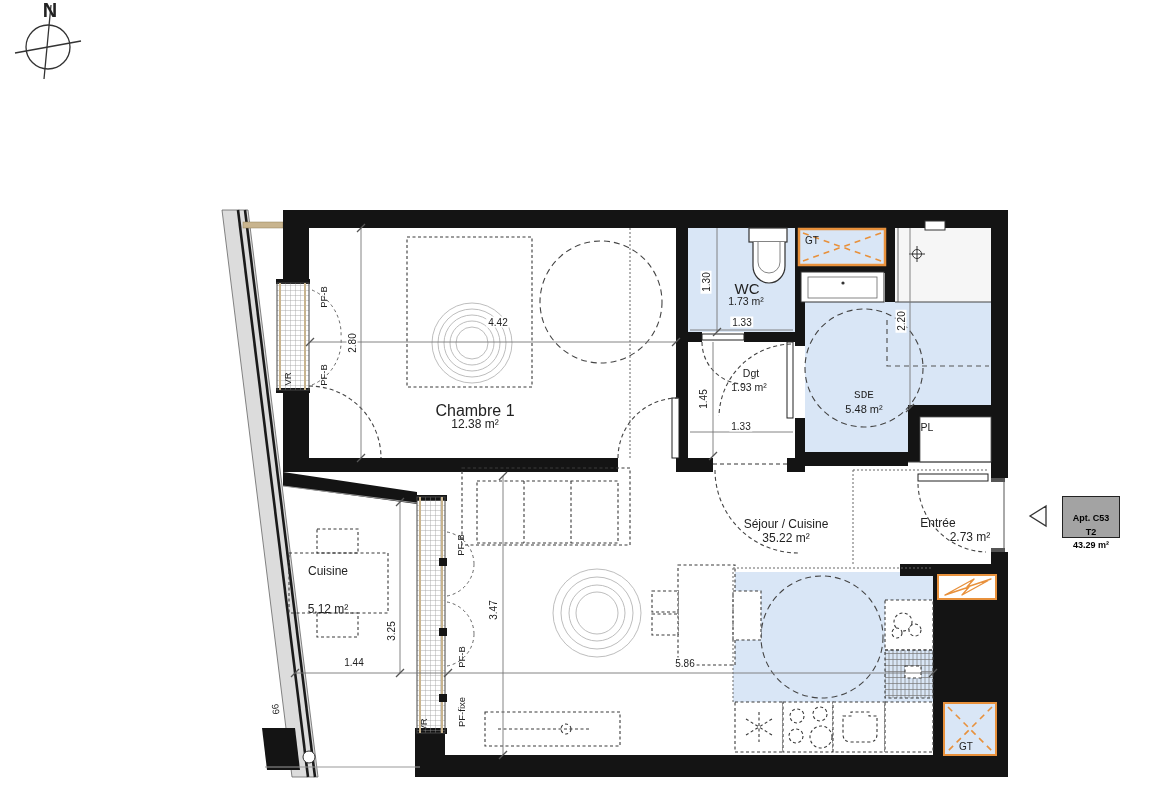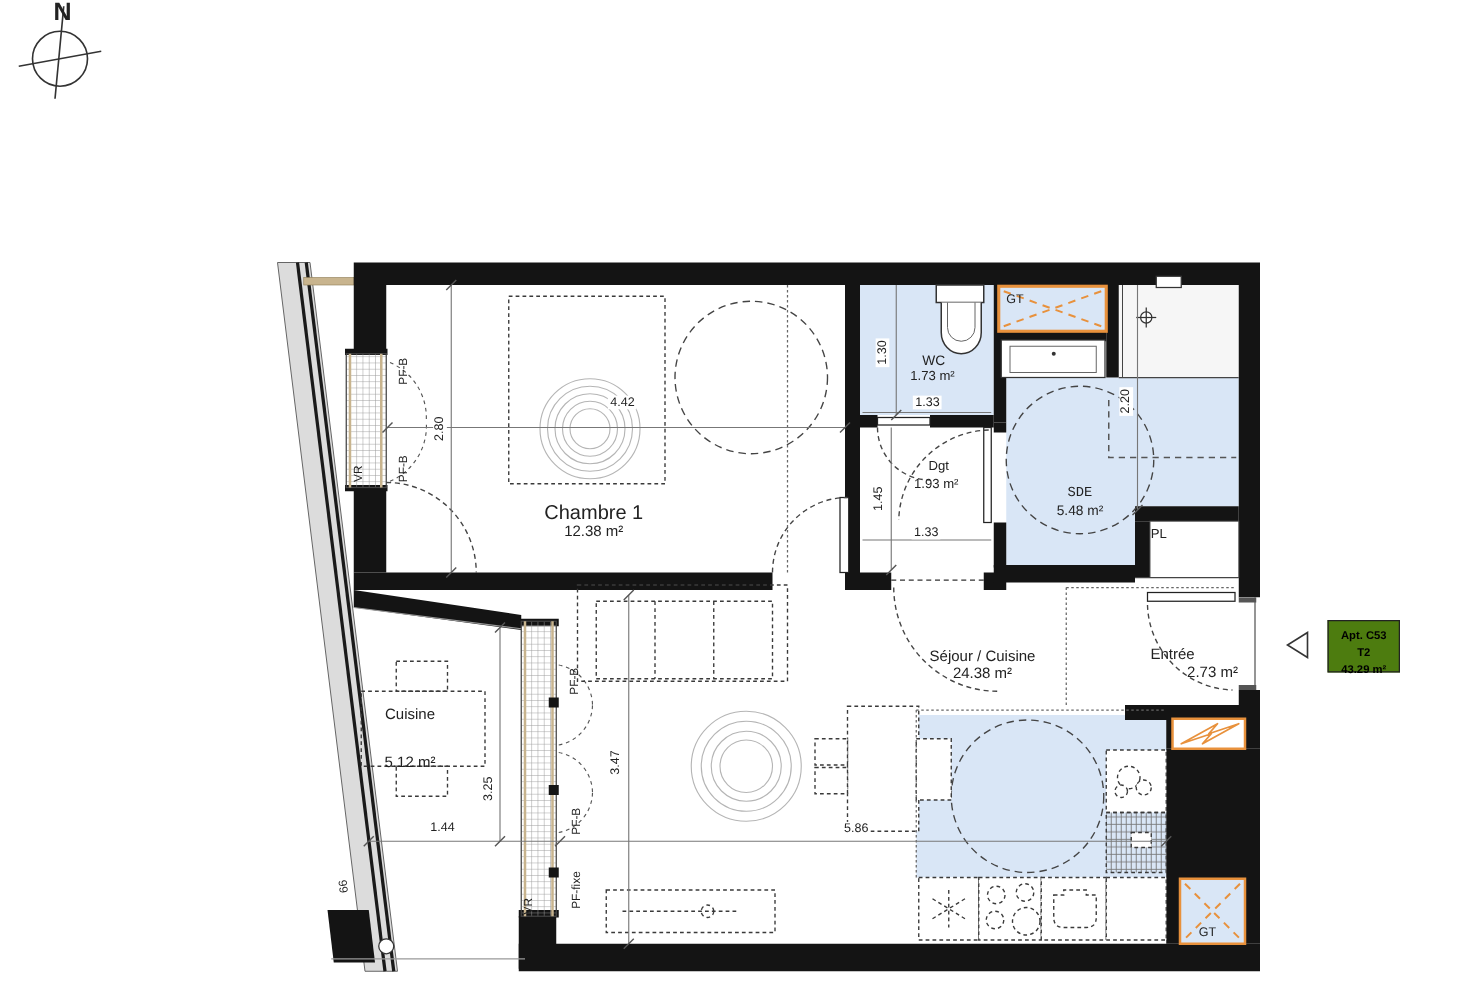--- a/index.html
+++ b/index.html
@@ -3,22 +3,22 @@
 <meta charset="utf-8">
 <style>
   html,body{margin:0;padding:0;background:#fff;}
   #plan{position:relative;width:1168px;height:800px;background:#fff;overflow:hidden;
         font-family:"Liberation Sans",sans-serif;}
   #drawing{position:absolute;left:0;top:0;}
   .lbl{position:absolute;color:#222;white-space:nowrap;line-height:1.1;
        transform:translate(-50%,-50%);font-family:"Liberation Sans",sans-serif;}
   .lbl.bg{background:#fff;padding:0 2px;}
   #apt-tag{position:absolute;left:1062px;top:496px;width:58px;height:42px;
-           border:1.5px solid #222;background:#4d7c0f;text-align:center;
-           font-size:9px;font-weight:bold;line-height:1.5;padding-top:5px;box-sizing:border-box;}
+           border:1.5px solid #222;background:#a3a3a3;text-align:center;
+           font-size:9px;font-weight:bold;line-height:1.5;padding-top:15px;box-sizing:border-box;}
 </style>
 </head>
 <body>
 
 <div id="plan">
 
 <svg id="drawing" width="1168" height="800" viewBox="0 0 1168 800">
   <defs>
     <pattern id="hatch" width="5" height="5" patternUnits="userSpaceOnUse">
       <path d="M5,0 H0 V5" fill="none" stroke="#9a9a9a" stroke-width="0.8"></path>
@@ -257,28 +257,28 @@
         <line x1="499" y1="480" x2="507" y2="472"></line>
   </g>
 
   <polygon points="1046,506 1030,516 1046,526" fill="#fdfdfd" stroke="#333" stroke-width="1.3"></polygon>
 </svg>
 
 <div id="labels">
       <div class="lbl" style="left: 50px; top: 10px; font-size: 20px; font-weight: 700; transform: translate(-50%, -50%);">N</div>
       <div class="lbl" style="left: 475px; top: 411px; font-size: 16px; transform: translate(-50%, -50%);">Chambre 1</div>
       <div class="lbl" style="left: 475px; top: 425px; font-size: 12px; transform: translate(-50%, -50%);">12.38 m²</div>
-      <div class="lbl" style="left: 747px; top: 289px; font-size: 11px; transform: translate(-50%, -50%);">WC</div>
+      <div class="lbl" style="left: 747px; top: 289px; font-size: 15px; transform: translate(-50%, -50%);">WC</div>
       <div class="lbl" style="left: 746px; top: 302px; font-size: 10.5px; transform: translate(-50%, -50%);">1.73 m²</div>
       <div class="lbl" style="left: 751px; top: 374px; font-size: 10.5px; transform: translate(-50%, -50%);">Dgt</div>
       <div class="lbl" style="left: 749px; top: 388px; font-size: 10.5px; transform: translate(-50%, -50%);">1.93 m²</div>
       <div class="lbl" style="left: 864px; top: 395px; font-size: 11px; transform: translate(-50%, -50%); font-family: Liberation Mono, monospace;">SDE</div>
       <div class="lbl" style="left: 864px; top: 409px; font-size: 11px; transform: translate(-50%, -50%);">5.48 m²</div>
       <div class="lbl" style="left: 786px; top: 525px; font-size: 12px; transform: translate(-50%, -50%);">Séjour / Cuisine</div>
-      <div class="lbl" style="left: 786px; top: 539px; font-size: 12px; transform: translate(-50%, -50%);">24.38 m²</div>
+      <div class="lbl" style="left: 786px; top: 539px; font-size: 12px; transform: translate(-50%, -50%);">35.22 m²</div>
       <div class="lbl" style="left: 938px; top: 524px; font-size: 12px; transform: translate(-50%, -50%);">Entrée</div>
       <div class="lbl" style="left: 938px; top: 538px; font-size: 12px; transform: translate(-50%, -50%); margin-left: 32px;">2.73 m²</div>
       <div class="lbl" style="left: 328px; top: 572px; font-size: 12px; transform: translate(-50%, -50%);">Cuisine</div>
       <div class="lbl" style="left: 328px; top: 586px; font-size: 12px; transform: translate(-50%, -50%); margin-top: 24px;">5.12 m²</div>
       <div class="lbl" style="left: 927px; top: 428px; font-size: 10.5px; transform: translate(-50%, -50%);">PL</div>
       <div class="lbl" style="left: 812px; top: 240px; font-size: 10px; transform: translate(-50%, -50%);">GT</div>
       <div class="lbl" style="left: 966px; top: 746px; font-size: 10px; transform: translate(-50%, -50%);">GT</div>
       <div class="lbl bg" style="left: 498px; top: 322px; font-size: 10px; transform: translate(-50%, -50%);">4.42</div>
       <div class="lbl bg" style="left: 352px; top: 343px; font-size: 10px; transform: translate(-50%, -50%) rotate(-90deg);">2.80</div>
       <div class="lbl bg" style="left: 706px; top: 282px; font-size: 10px; transform: translate(-50%, -50%) rotate(-90deg);">1.30</div>

